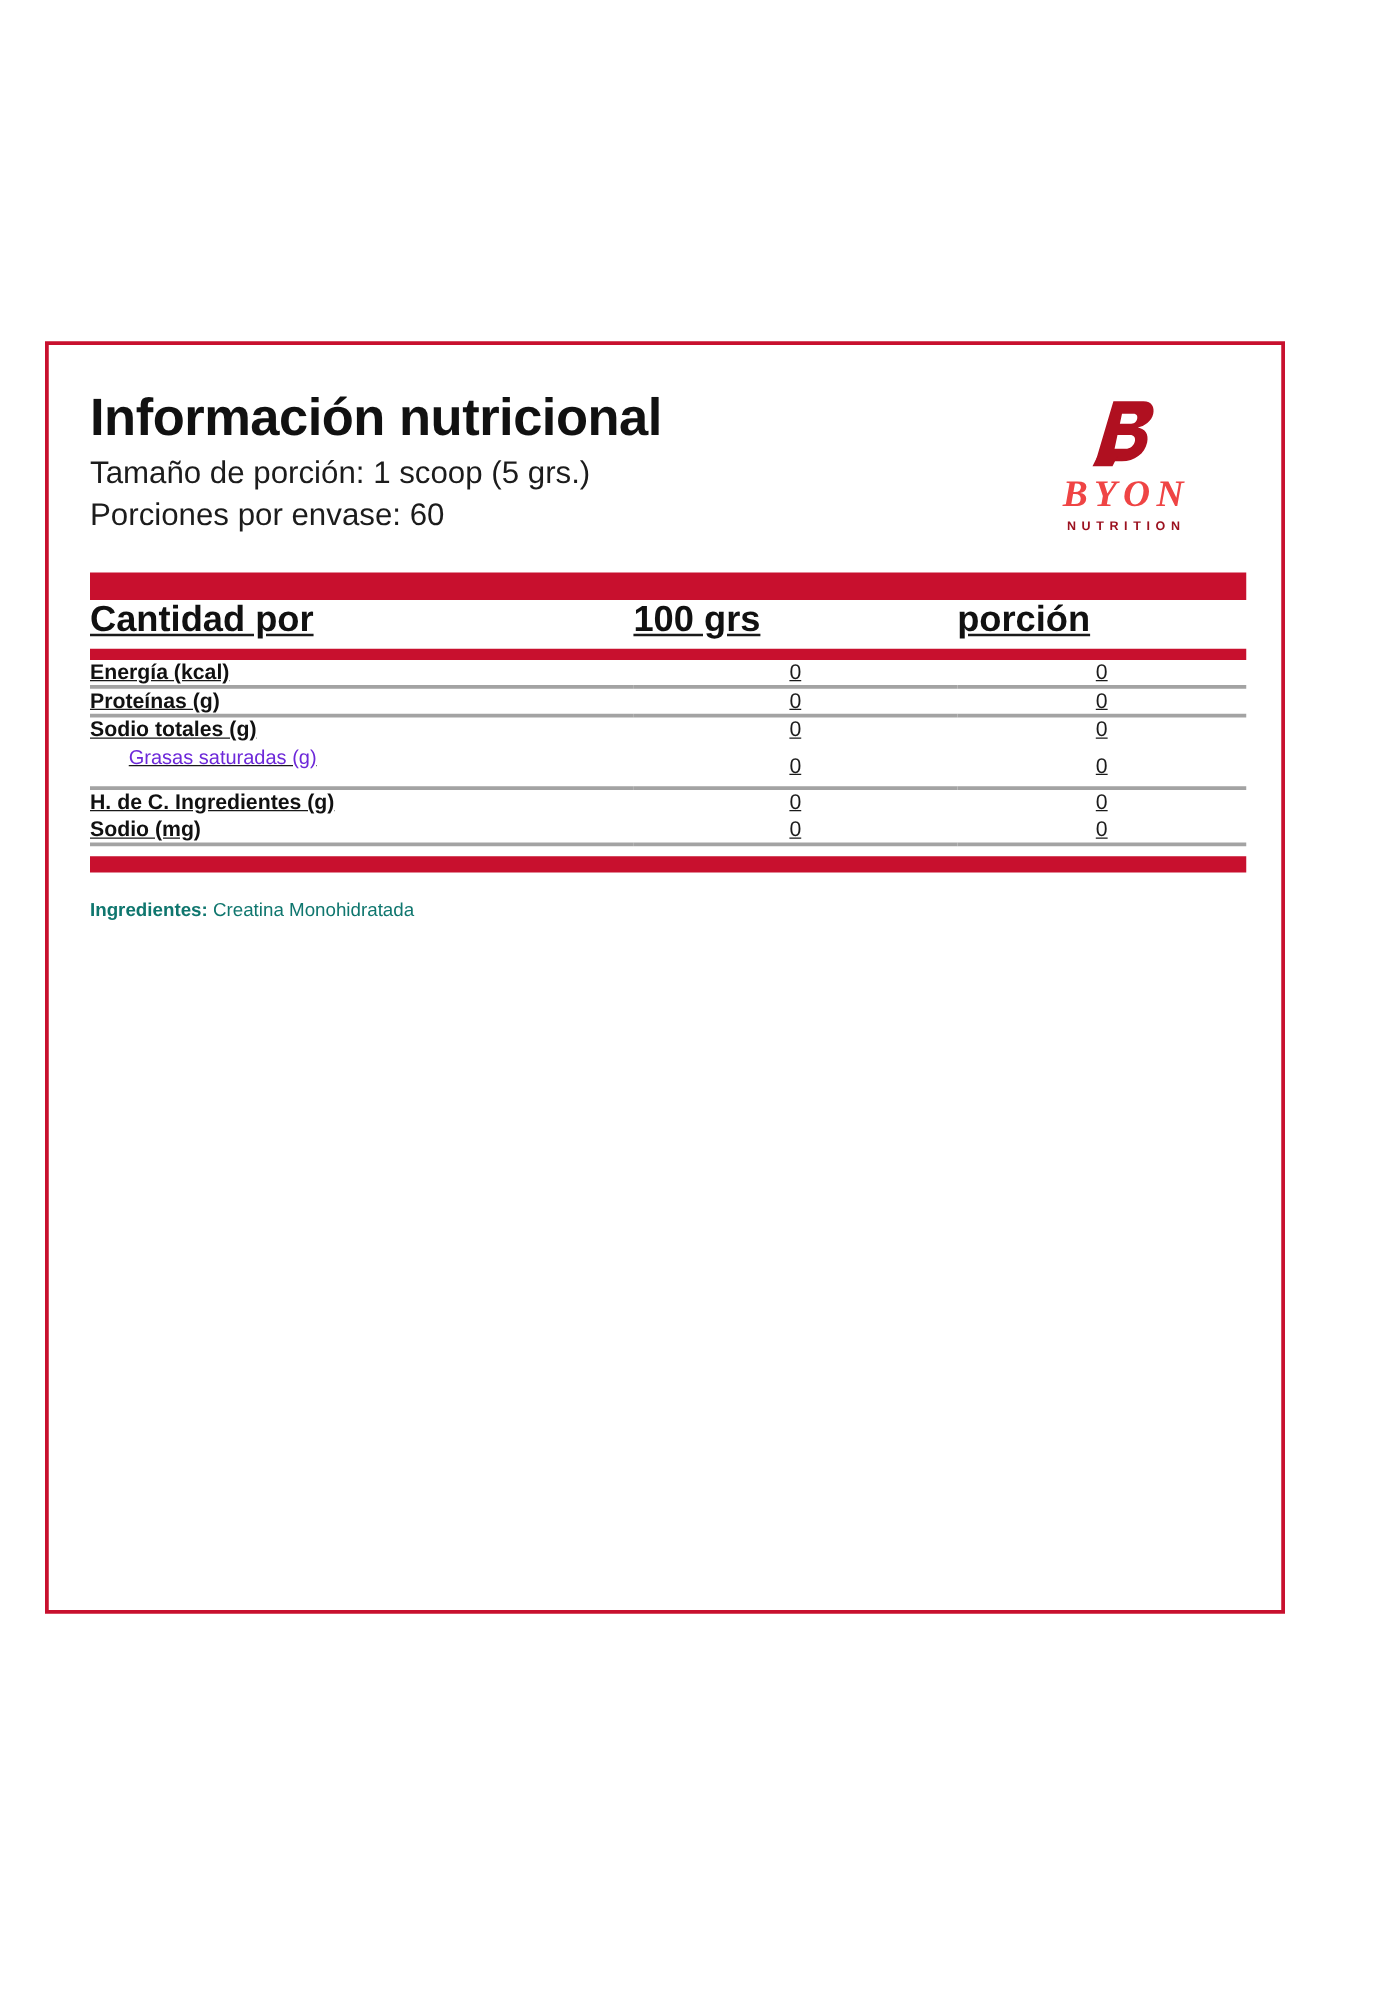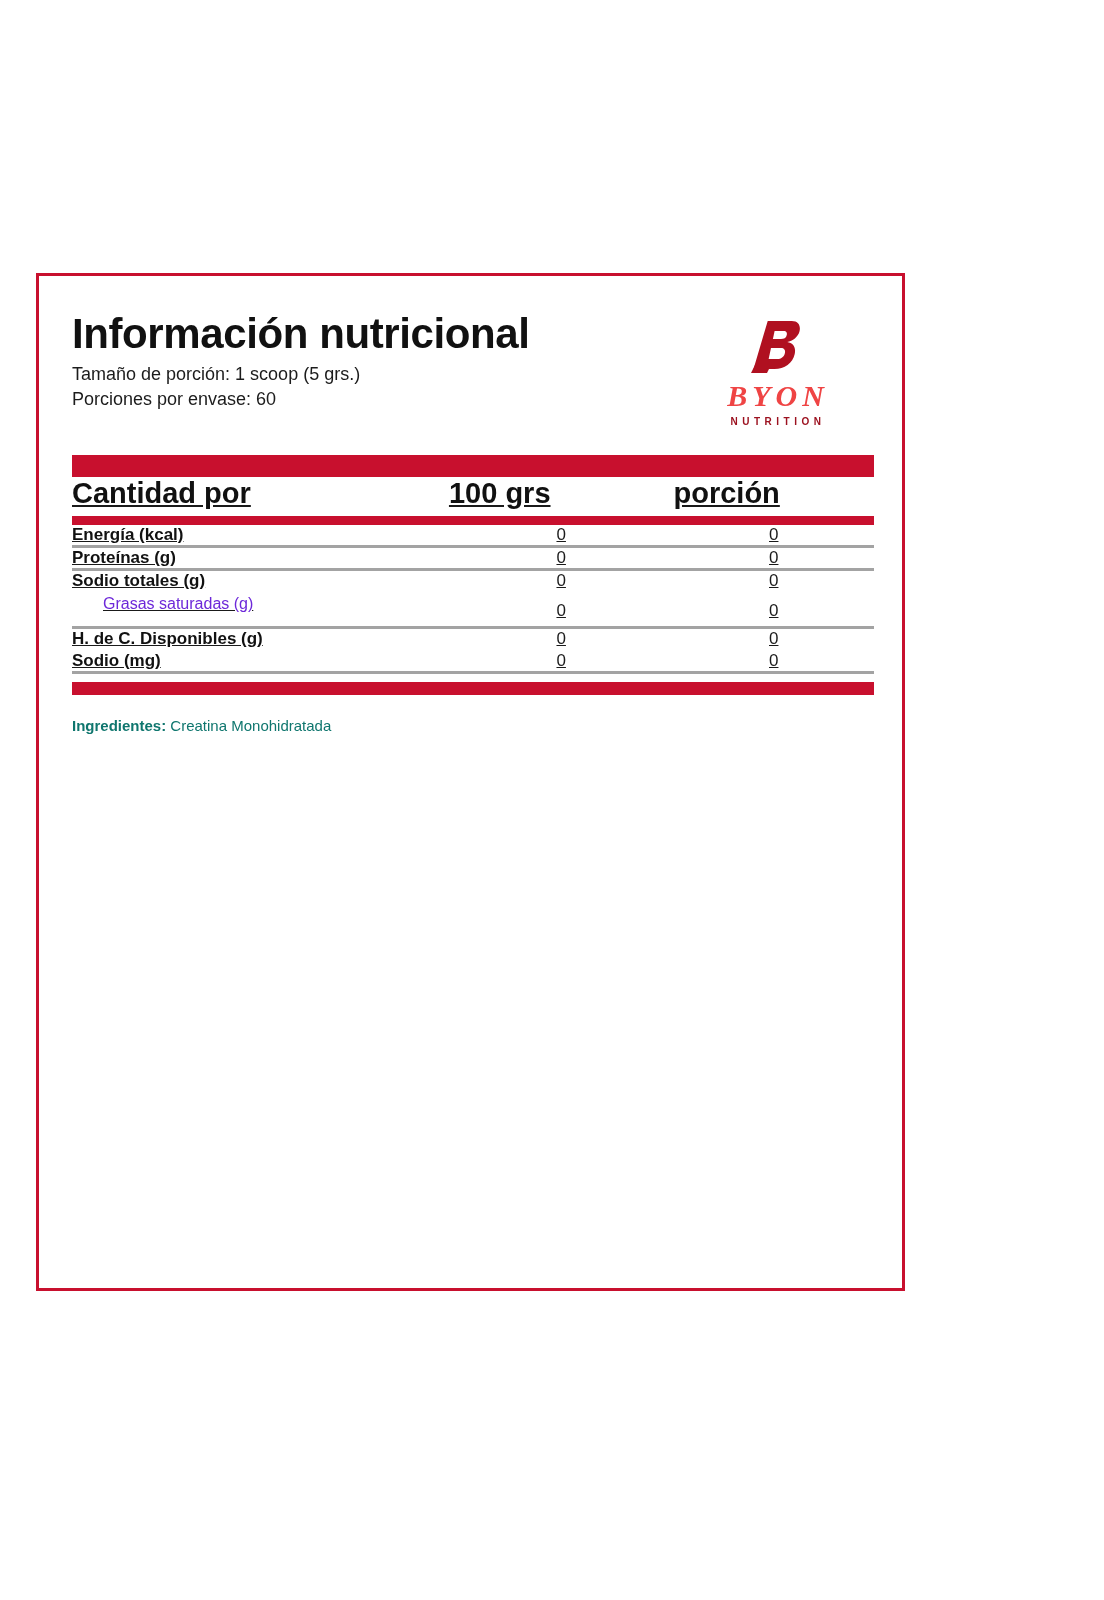--- a/index.html
+++ b/index.html
@@ -13,21 +13,21 @@
     font-family: "Liberation Sans", sans-serif;
     color: #1a1a1a;
     position: relative;
     overflow: hidden;
   }
 
   .label-card {
     position: absolute;
     left: 36px;
     top: 273px;
-    width: 869px;
+    width: 992px;
     height: 1018px;
     box-sizing: border-box;
     border: 3px solid #c8102e;
     background: #ffffff;
   }
 
   .inner {
     position: absolute;
     left: 33px;
     top: 35px;
@@ -47,21 +47,21 @@
   .main-title {
     font-size: 42px;
     font-weight: bold;
     letter-spacing: -0.4px;
     line-height: 1.08;
     margin: 0 0 6px 0;
     color: #111111;
   }
 
   .subline {
-    font-size: 18px;
+    font-size: 25px;
     line-height: 1.35;
     color: #1c1c1c;
     font-weight: 400;
   }
 
   
   .logo {
     width: 160px;
     margin-top: 4px;
     margin-right: 16px;
@@ -246,21 +246,21 @@
           <td class="cell-val pair-top">0</td>
           <td class="cell-val pair-top">0</td>
         </tr>
         <tr class="row-line">
           <td class="cell-name sub">Grasas saturadas (g)</td>
           <td class="cell-val pair-bot">0</td>
           <td class="cell-val pair-bot">0</td>
         </tr>
 
         <tr class="row-nline">
-          <td class="cell-name pair-top">H. de C. Disponibles (g)</td>
+          <td class="cell-name pair-top">H. de C. Ingredientes (g)</td>
           <td class="cell-val pair-top">0</td>
           <td class="cell-val pair-top">0</td>
         </tr>
 
         <tr class="row-line">
           <td class="cell-name">Sodio (mg)</td>
           <td class="cell-val">0</td>
           <td class="cell-val">0</td>
         </tr>
       </tbody>

